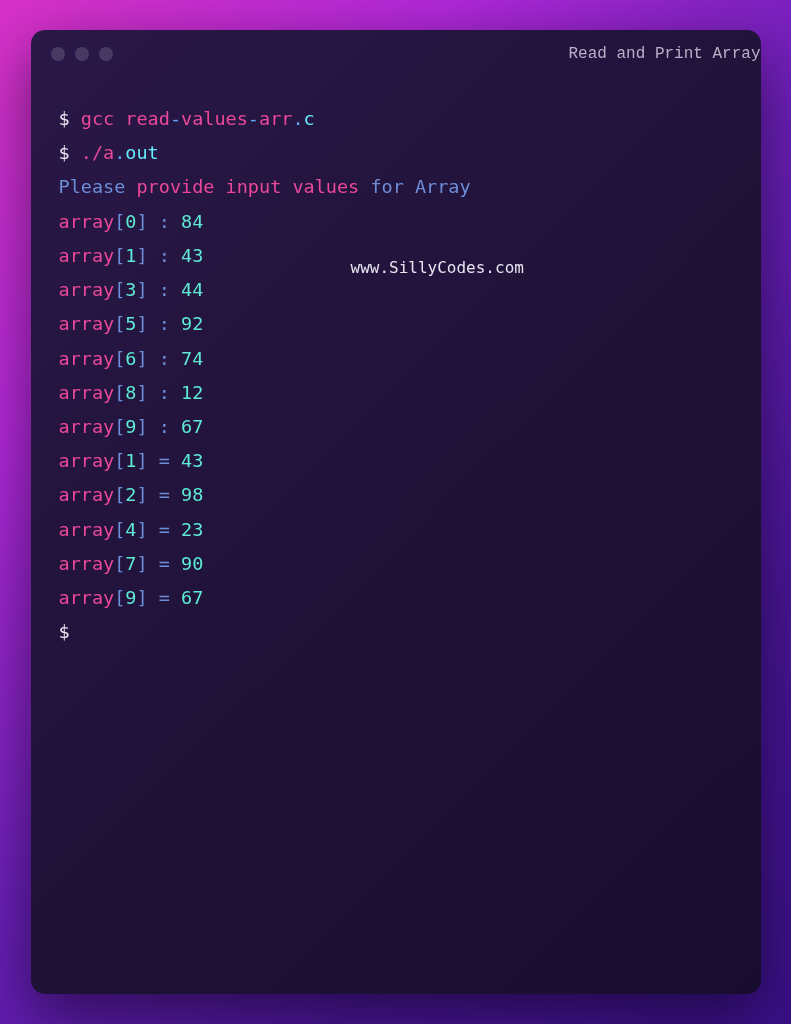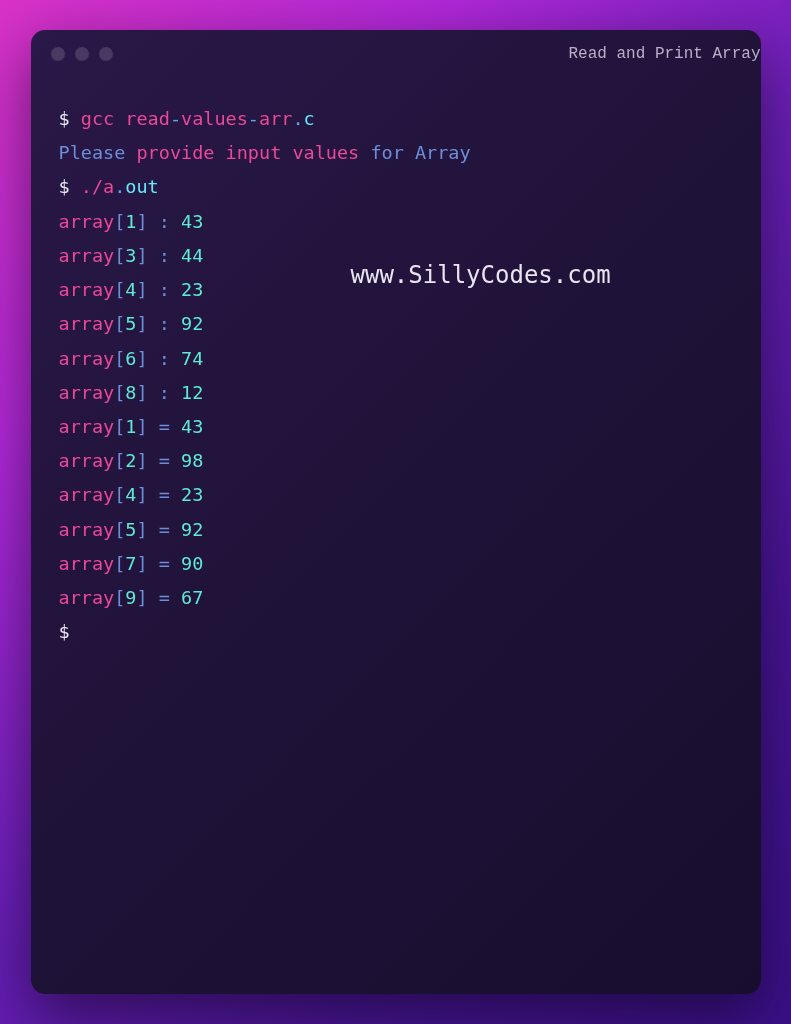--- a/index.html
+++ b/index.html
@@ -78,21 +78,21 @@
     .cmd-blue { color: #60a5fa; }
     .text-pink { color: #ec4899; }
     .text-blue { color: #6d8ed8; }
     .num-cyan { color: #5eead4; }
     
     .watermark {
       position: absolute;
       left: 320px;
       top: 175px;
       color: #e8e4f0;
-      font-size: 24px;
+      font-size: 16px;
       font-weight: 500;
     }
   </style>
 </head>
 <body>
 
 <div class="terminal-window">
   <div class="title-bar">
     <div class="window-controls">
       <div class="window-control"></div>
@@ -100,38 +100,38 @@
       <div class="window-control"></div>
     </div>
     <div class="window-title">Read and Print Array</div>
   </div>
 
   <div class="terminal-body">
     <div class="watermark">www.SillyCodes.com</div>
 
     <div class="line"><span class="prompt">$ </span><span class="cmd-pink">gcc read</span><span class="cmd-blue">-</span><span class="cmd-pink">values</span><span class="cmd-blue">-</span><span class="cmd-pink">arr</span><span class="cmd-blue">.</span><span class="cmd-cyan">c</span></div>
 
+    <div class="line"><span class="prompt">$ </span><span class="cmd-pink">./a</span><span class="cmd-blue">.</span><span class="cmd-cyan">out</span></div>
+
     <div class="line"><span class="text-blue">Please</span> <span class="text-pink">provide</span> <span class="text-pink">input</span> <span class="text-pink">values</span> <span class="text-blue">for</span> <span class="text-blue">Array</span></div>
 
-    <div class="line"><span class="prompt">$ </span><span class="cmd-pink">./a</span><span class="cmd-blue">.</span><span class="cmd-cyan">out</span></div>
-
     <div id="input-lines">
+        <div class="line"><span class="text-pink">array</span><span class="text-blue">[</span><span class="num-cyan">0</span><span class="text-blue">]</span><span class="text-blue"> : </span><span class="num-cyan">84</span></div>
         <div class="line"><span class="text-pink">array</span><span class="text-blue">[</span><span class="num-cyan">1</span><span class="text-blue">]</span><span class="text-blue"> : </span><span class="num-cyan">43</span></div>
         <div class="line"><span class="text-pink">array</span><span class="text-blue">[</span><span class="num-cyan">3</span><span class="text-blue">]</span><span class="text-blue"> : </span><span class="num-cyan">44</span></div>
-        <div class="line"><span class="text-pink">array</span><span class="text-blue">[</span><span class="num-cyan">4</span><span class="text-blue">]</span><span class="text-blue"> : </span><span class="num-cyan">23</span></div>
         <div class="line"><span class="text-pink">array</span><span class="text-blue">[</span><span class="num-cyan">5</span><span class="text-blue">]</span><span class="text-blue"> : </span><span class="num-cyan">92</span></div>
         <div class="line"><span class="text-pink">array</span><span class="text-blue">[</span><span class="num-cyan">6</span><span class="text-blue">]</span><span class="text-blue"> : </span><span class="num-cyan">74</span></div>
         <div class="line"><span class="text-pink">array</span><span class="text-blue">[</span><span class="num-cyan">8</span><span class="text-blue">]</span><span class="text-blue"> : </span><span class="num-cyan">12</span></div>
+        <div class="line"><span class="text-pink">array</span><span class="text-blue">[</span><span class="num-cyan">9</span><span class="text-blue">]</span><span class="text-blue"> : </span><span class="num-cyan">67</span></div>
       </div>
 
 
     <div id="output-lines">
         <div class="line"><span class="text-pink">array</span><span class="text-blue">[</span><span class="num-cyan">1</span><span class="text-blue">]</span><span class="text-blue"> = </span><span class="num-cyan">43</span></div>
         <div class="line"><span class="text-pink">array</span><span class="text-blue">[</span><span class="num-cyan">2</span><span class="text-blue">]</span><span class="text-blue"> = </span><span class="num-cyan">98</span></div>
         <div class="line"><span class="text-pink">array</span><span class="text-blue">[</span><span class="num-cyan">4</span><span class="text-blue">]</span><span class="text-blue"> = </span><span class="num-cyan">23</span></div>
-        <div class="line"><span class="text-pink">array</span><span class="text-blue">[</span><span class="num-cyan">5</span><span class="text-blue">]</span><span class="text-blue"> = </span><span class="num-cyan">92</span></div>
         <div class="line"><span class="text-pink">array</span><span class="text-blue">[</span><span class="num-cyan">7</span><span class="text-blue">]</span><span class="text-blue"> = </span><span class="num-cyan">90</span></div>
         <div class="line"><span class="text-pink">array</span><span class="text-blue">[</span><span class="num-cyan">9</span><span class="text-blue">]</span><span class="text-blue"> = </span><span class="num-cyan">67</span></div>
       </div>
 
     <div class="line"><span class="prompt">$ </span></div>
   </div>
 </div>
 
 </body></html>

